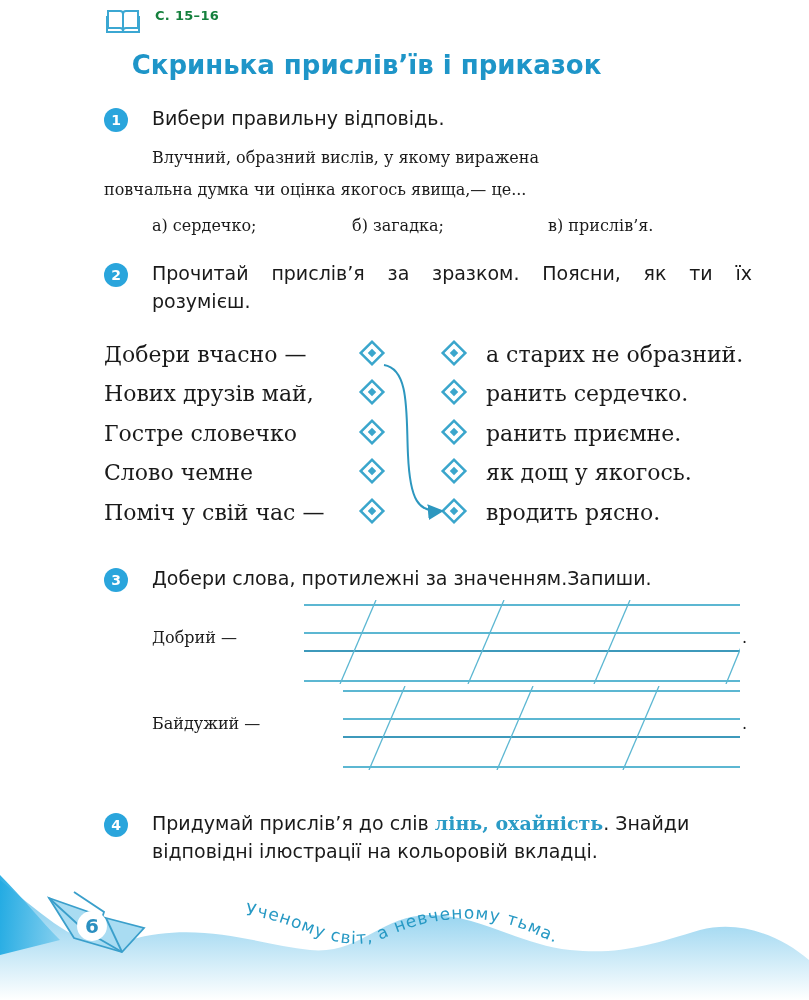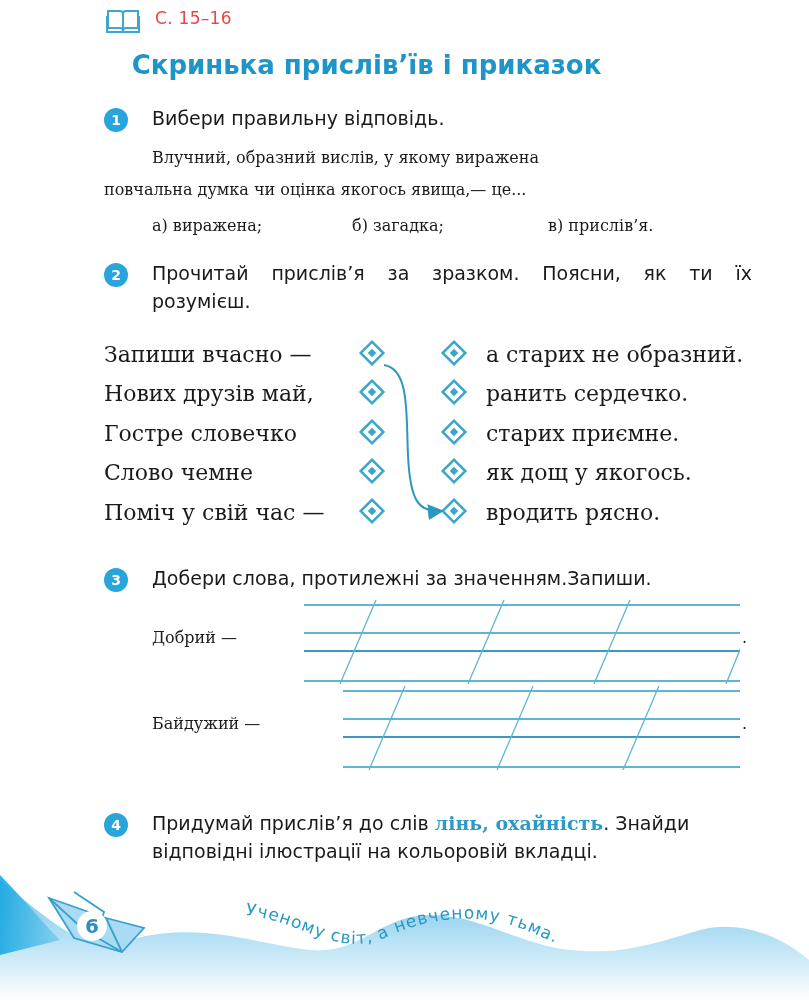--- a/index.html
+++ b/index.html
@@ -2,22 +2,22 @@
 <html><head>
 <meta charset="utf-8">
 <style>
   html, body { margin:0; padding:0; }
   body { width:809px; height:1000px; position:relative; background:#ffffff; overflow:hidden;
          font-family:"Liberation Sans", sans-serif; color:#1a1a1a; }
   .abs { position:absolute; }
 
   
   .book-icon { left:106px; top:8px; width:34px; height:26px; }
-  .page-ref { left:155px; top:8px; font-family:"DejaVu Sans", sans-serif; font-weight:normal;
-              font-size:17px; color:#ef4444; letter-spacing:0.3px; }
+  .page-ref { left:155px; top:8px; font-family:"DejaVu Sans", sans-serif; font-weight:bold;
+              font-size:13px; color:#15803d; letter-spacing:0.3px; }
   .title { left:0; width:733px; top:50px; text-align:center; font-family:"DejaVu Sans", sans-serif;
            font-weight:bold; font-size:26px; color:#1e95c8; }
 
   
   .num { width:24px; height:24px; border-radius:50%; background:#2aa5dc; color:#fff;
          font-family:"DejaVu Sans", sans-serif; font-weight:bold; font-size:14px;
          display:flex; align-items:center; justify-content:center; }
   .instr { font-family:"DejaVu Sans", sans-serif; font-size:19px; color:#1a1a1a; line-height:28px; }
 
   .body-serif { font-family:"DejaVu Serif", serif; font-size:16px; color:#1a1a1a; line-height:32px; }
@@ -43,37 +43,37 @@
     <path d="M1 8 V24 H33 V8"></path>
   </g>
 </svg>
 <div class="abs page-ref">С. 15–16</div>
 <div class="abs title">Скринька прислів’їв і приказок</div>
 
 <div class="abs num" style="left:104px;top:108px;">1</div>
 <div class="abs instr" style="left:152px;top:104px;">Вибери правильну відповідь.</div>
 <div class="abs body-serif" style="left:152px;top:142px;">Влучний, образний вислів, у якому виражена</div>
 <div class="abs body-serif" style="left:104px;top:174px;">повчальна думка чи оцінка якогось явища,— це...</div>
-<div class="abs body-serif" style="left:152px;top:210px;">а) виражена;</div>
+<div class="abs body-serif" style="left:152px;top:210px;">а) сердечко;</div>
 <div class="abs body-serif" style="left:352px;top:210px;">б) загадка;</div>
 <div class="abs body-serif" style="left:548px;top:210px;">в) прислів’я.</div>
 
 <div class="abs num" style="left:104px;top:263px;">2</div>
 <div class="abs instr" style="left:152px;top:259px;width:600px;text-align:justify;text-align-last:justify;word-spacing:6px;">Прочитай прислів’я за зразком. Поясни, як ти їх</div>
 <div class="abs instr" style="left:152px;top:287px;">розумієш.</div>
 
-<div class="abs row-left" style="left:104px;top:342px;">Запиши вчасно —</div>
+<div class="abs row-left" style="left:104px;top:342px;">Добери вчасно —</div>
 <div class="abs row-left" style="left:104px;top:381px;">Нових друзів май,</div>
 <div class="abs row-left" style="left:104px;top:421px;">Гостре словечко</div>
 <div class="abs row-left" style="left:104px;top:460px;">Слово чемне</div>
 <div class="abs row-left" style="left:104px;top:500px;">Поміч у свій час —</div>
 
 <div class="abs row-right" style="left:486px;top:342px;">а старих не образний.</div>
 <div class="abs row-right" style="left:486px;top:381px;">ранить сердечко.</div>
-<div class="abs row-right" style="left:486px;top:421px;">старих приємне.</div>
+<div class="abs row-right" style="left:486px;top:421px;">ранить приємне.</div>
 <div class="abs row-right" style="left:486px;top:460px;">як дощ у якогось.</div>
 <div class="abs row-right" style="left:486px;top:500px;text-align:right;">вродить рясно.</div>
 
 <svg class="abs" style="left:350px;top:335px;" width="130" height="195">
   <defs>
     <g id="dmd">
       <rect x="-8" y="-8" width="16" height="16" transform="rotate(45)" fill="#fff" stroke="#3aa6cc" stroke-width="2.5"></rect>
       <rect x="-3" y="-3" width="6" height="6" transform="rotate(45)" fill="#3aa6cc"></rect>
     </g>
     <marker id="arr" markerWidth="8" markerHeight="8" refX="7" refY="4" orient="auto">

